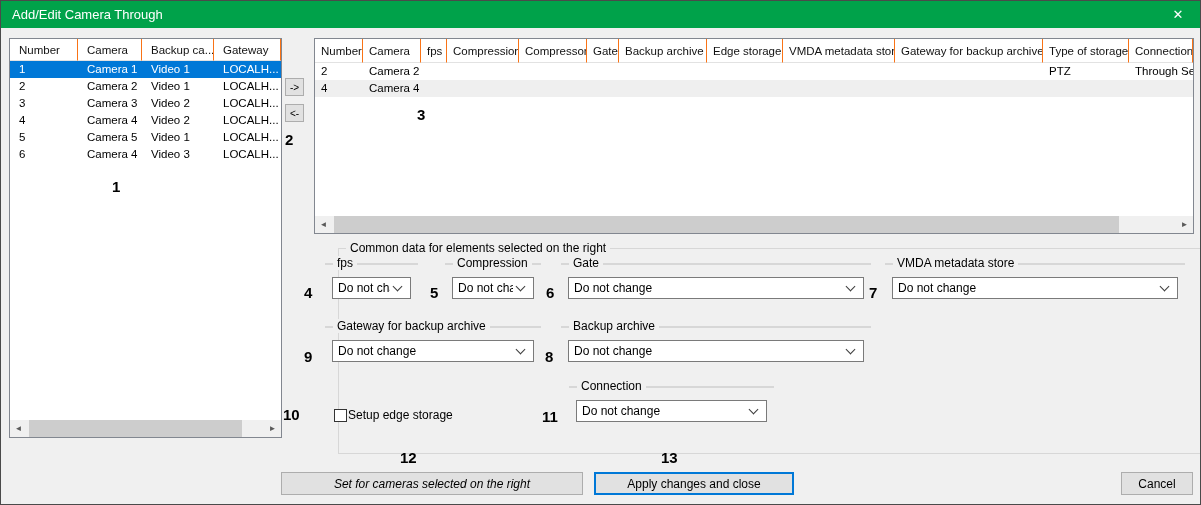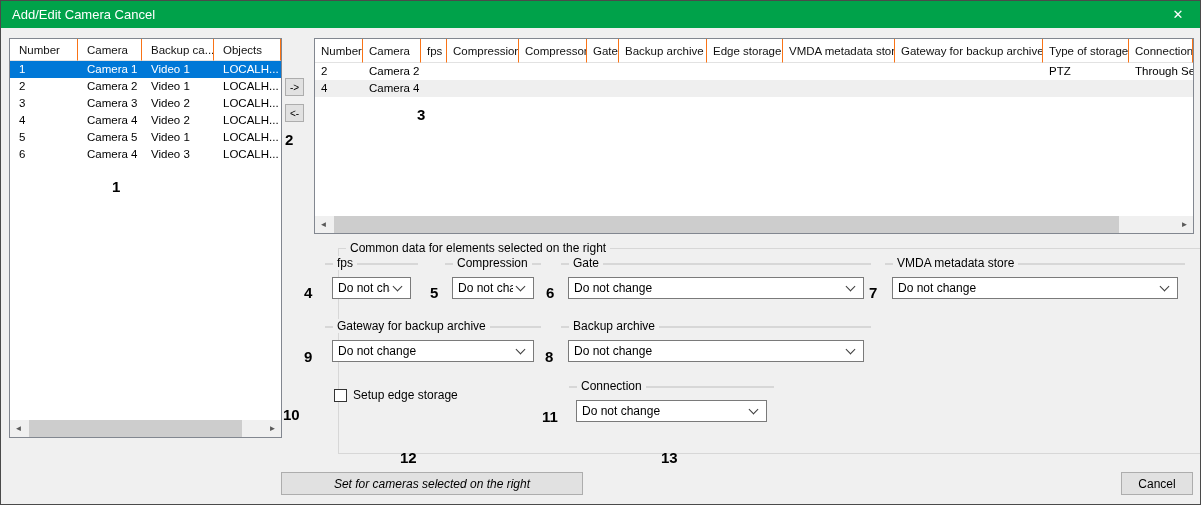--- a/index.html
+++ b/index.html
@@ -53,50 +53,50 @@
   .glabel { position:absolute; top:-8px; left:7px; background:#f0f0f0; padding:0 4px;
             font-size:12px; color:#000; white-space:nowrap; }
   .combo { position:absolute; left:6px; right:6px; top:13px; height:22px; background:#fff;
            border:1px solid #7a7a7a; display:flex; align-items:center; cursor:pointer; }
   .combo-text { font-size:12px; color:#000; padding-left:5px; flex:1; white-space:nowrap; overflow:hidden; }
   .combo-arrow { width:7px; height:7px; border-right:1.5px solid #3c3c3c;
                  border-bottom:1.5px solid #3c3c3c; transform:rotate(45deg);
                  margin:-4px 9px 0 4px; flex:none; }
 
   
-  .cbrow { position:absolute; left:333px; top:387px; display:flex; align-items:center; gap:6px; cursor:pointer; }
+  .cbrow { position:absolute; left:333px; top:407px; display:flex; align-items:center; gap:1px; cursor:pointer; }
   .cbox { width:13px; height:13px; border:1px solid #333; background:#fff; }
   .cbl { font-size:12px; color:#000; }
 
   
   .btn { position:absolute; height:23px; background:#e1e1e1; border:1px solid #adadad;
          font-size:12px; color:#000; display:flex; align-items:center; justify-content:center; cursor:pointer; }
   .btn.default { border:2px solid var(--accent); }
 
   
   .ann { position:absolute; font-weight:bold; font-size:15px; color:#000; }
 </style>
 </head>
 <body>
 
 <div class="window">
 
   <div class="titlebar">
-    <span class="title">Add/Edit Camera Cancel</span>
+    <span class="title">Add/Edit Camera Through</span>
   </div>
   <div class="close">
     <span>✕</span>
   </div>
 
   <div class="panel ltable">
     <div class="lgrid">
       <div class="hcell">Number</div>
       <div class="hcell">Camera</div>
       <div class="hcell">Backup ca...</div>
-      <div class="hcell">Objects</div>
+      <div class="hcell">Gateway</div>
     </div>
     <div class="lgrid row selected">
       <div class="cell">1</div>
       <div class="cell">Camera 1</div>
       <div class="cell">Video 1</div>
       <div class="cell">LOCALH...</div>
     </div>
     <div class="lgrid row">
       <div class="cell">2</div>
       <div class="cell">Camera 2</div>
@@ -244,20 +244,21 @@
 
   <div class="gbox" style="left:568px; top:385px; width:205px; height:46;">
     <span class="glabel">Connection</span>
     <div class="combo">
       <span class="combo-text">Do not change</span>
       <span class="combo-arrow"></span>
     </div>
   </div>
 
   <div class="btn" style="left:280px; top:471px; width:302px;font-style:italic;">Set for cameras selected on the right</div>
+  <div class="btn default" style="left:593px; top:471px; width:200px;">Apply changes and close</div>
   <div class="btn" style="left:1120px; top:471px; width:72px;">Cancel</div>
 
   <div class="ann" style="left:111px; top:177px;">1</div>
   <div class="ann" style="left:284px; top:130px;">2</div>
   <div class="ann" style="left:416px; top:105px;">3</div>
   <div class="ann" style="left:303px; top:283px;">4</div>
   <div class="ann" style="left:429px; top:283px;">5</div>
   <div class="ann" style="left:545px; top:283px;">6</div>
   <div class="ann" style="left:868px; top:283px;">7</div>
   <div class="ann" style="left:544px; top:347px;">8</div>

